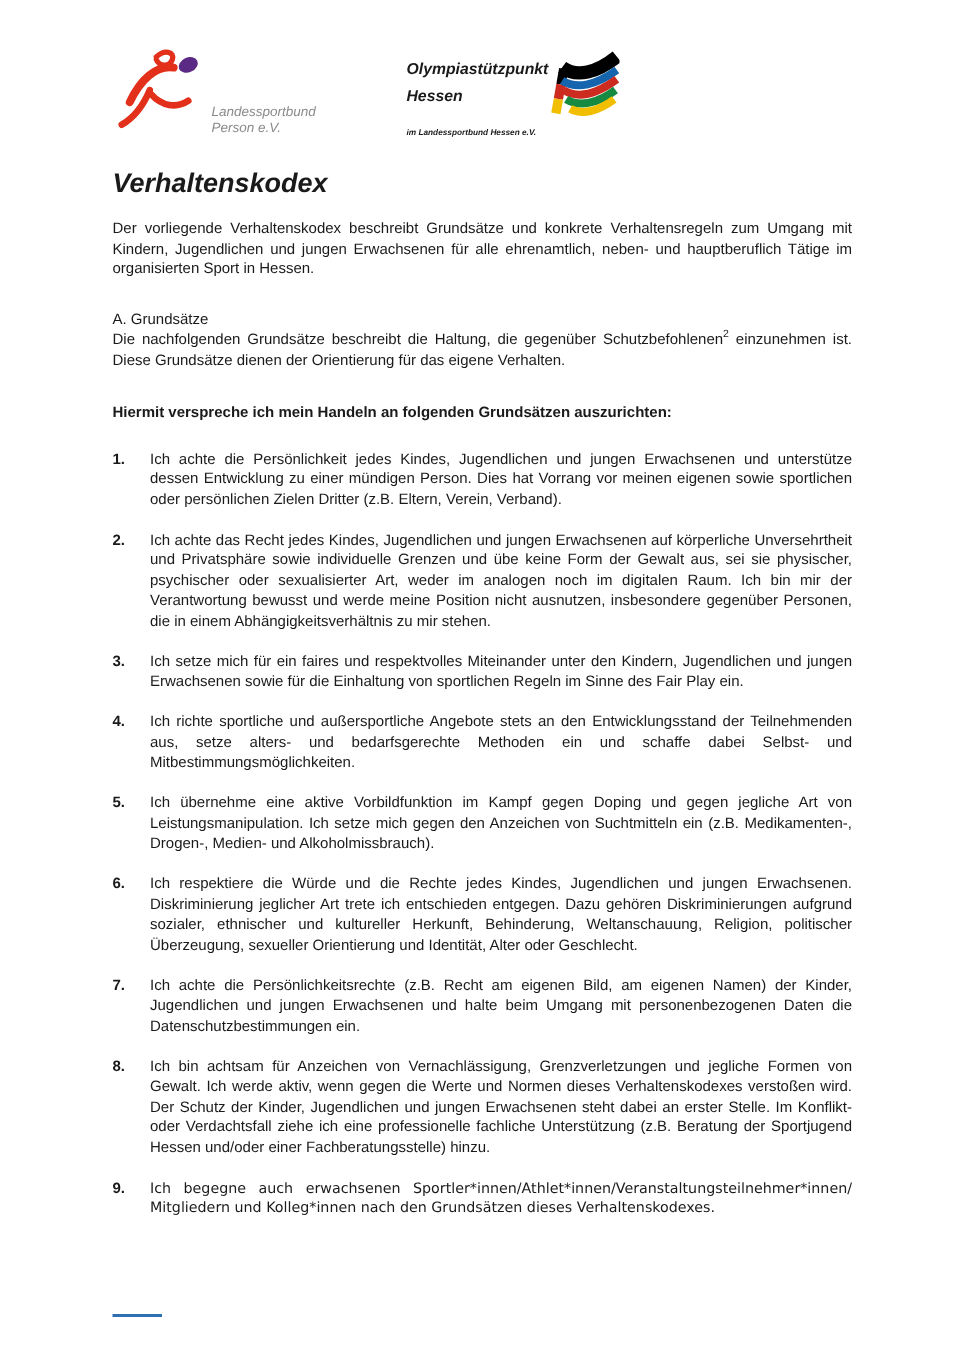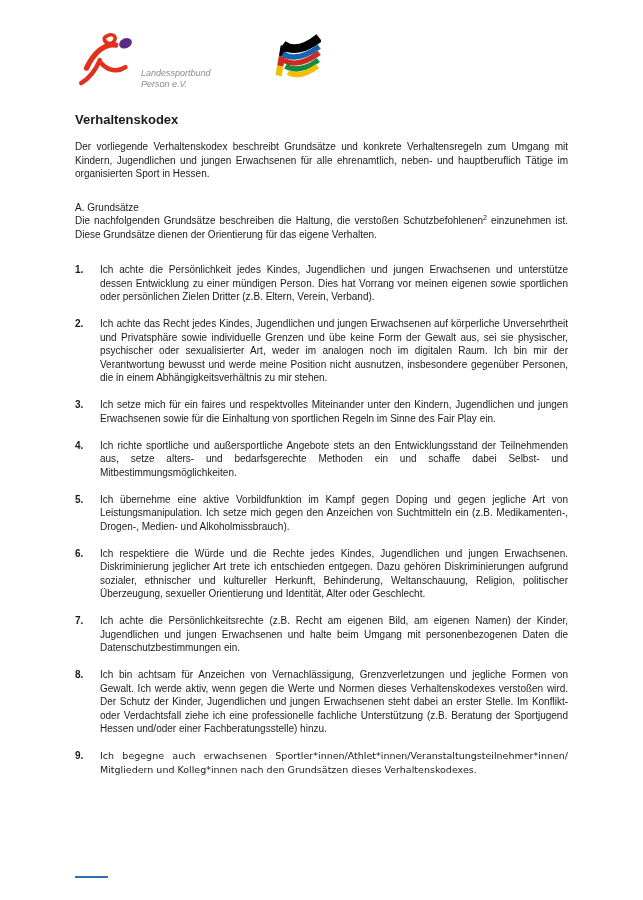--- a/index.html
+++ b/index.html
@@ -15,21 +15,21 @@
   .osp-text{width:92px;}
   .osp-title{font-weight:bold;font-style:italic;font-size:10.5px;line-height:11.5px;}
   .osp-caption{font-weight:bold;font-style:italic;font-size:5.5px;margin-top:14px;white-space:nowrap;}
   .osp-flag{margin-left:2px;margin-top:-4px;}
   .logo-sj{left:405px;top:0;width:112px;text-align:center;}
   .sj-title{font-weight:bold;font-size:12.5px;letter-spacing:.5px;color:#111;line-height:12px;}
   .sj-box{margin:2px auto 0;width:96px;background:#1b7c82;color:#f0a23c;font-weight:bold;font-size:6.5px;letter-spacing:4px;padding:1.5px 0 1px 4px;}
   .sj-caption{font-size:5px;color:#23424a;margin-top:1px;letter-spacing:.2px;}
 
   
-  .title{font-size:13px;font-weight:bold;margin:14px 0 13px 0;}
+  .title{font-size:18px;font-weight:bold;margin:14px 0 13px 0;font-style:italic;}
   p{margin:0;}
   .body-text{font-size:10px;line-height:13.5px;text-align:justify;}
   .intro{margin-bottom:20px;}
   .h2{font-weight:normal;font-size:10px;line-height:13.5px;margin-top:13px;}
   .section-a{margin-bottom:22px;}
   sup{font-size:7px;line-height:0;}
   .promise{font-weight:bold;margin-bottom:17px;}
   .items{}
   .item{display:flex;margin-bottom:13.5px;}
   .item .num{width:25px;flex:0 0 25px;font-weight:bold;font-size:10px;line-height:13.5px;}
@@ -56,20 +56,27 @@
           <ellipse cx="57" cy="14" rx="7.5" ry="5.5" fill="#5b2a84" transform="rotate(-25 57 14)"></ellipse>
         </svg>
       </span>
       <span class="lsb-text">
         <span>Landessportbund</span><br>
         <span>Person e.V.</span>
       </span>
     </div>
 
     <div class="logo logo-osp">
+      <span class="osp-text">
+        <span class="osp-title">
+          <span>Olympiastützpunkt</span><br>
+          <span>Hessen</span>
+        </span>
+        <div class="osp-caption">im Landessportbund Hessen e.V.</div>
+      </span>
       <span class="osp-flag">
         <svg width="48" height="56" viewBox="0 0 54 58">
           <g transform="rotate(10 10 34)">
             <rect x="5" y="13" width="7" height="12" fill="#000000"></rect>
             <rect x="5" y="25" width="7" height="11" fill="#cd2b20"></rect>
             <rect x="5" y="36" width="7" height="11" fill="#f1bf00"></rect>
           </g>
           <g fill="none">
             <path d="M11 12 C 22 20 37 16 52 4" stroke="#000000" stroke-width="10"></path>
             <path d="M11 22 C 22 29 37 25 52 14" stroke="#1565ae" stroke-width="6"></path>
@@ -84,23 +91,24 @@
   </div>
 
   <main>
 
     <div class="title">Verhaltenskodex</div>
 
     <p class="body-text intro">Der vorliegende Verhaltenskodex beschreibt Grundsätze und konkrete Verhaltensregeln zum Umgang mit Kindern, Jugendlichen und jungen Erwachsenen für alle ehrenamtlich, neben- und hauptberuflich Tätige im organisierten Sport in Hessen.</p>
 
     <div class="section-a">
       <div class="h2">A. Grundsätze</div>
-      <p class="body-text"><span>Die nachfolgenden Grundsätze beschreiben die Haltung, die verstoßen Schutzbefohlenen</span><sup>2</sup><span> einzunehmen ist. Diese Grundsätze dienen der Orientierung für das eigene Verhalten.</span></p>
+      <p class="body-text"><span>Die nachfolgenden Grundsätze beschreibt die Haltung, die gegenüber Schutzbefohlenen</span><sup>2</sup><span> einzunehmen ist. Diese Grundsätze dienen der Orientierung für das eigene Verhalten.</span></p>
     </div>
 
+    <p class="body-text promise">Hiermit verspreche ich mein Handeln an folgenden Grundsätzen auszurichten:</p>
 
     <div class="items">
       <div class="item">
         <span class="num">1.</span>
         <span class="txt">Ich achte die Persönlichkeit jedes Kindes, Jugendlichen und jungen Erwachsenen und unterstütze dessen Entwicklung zu einer mündigen Person. Dies hat Vorrang vor meinen eigenen sowie sportlichen oder persönlichen Zielen Dritter (z.B. Eltern, Verein, Verband).</span>
       </div>
       <div class="item">
         <span class="num">2.</span>
         <span class="txt">Ich achte das Recht jedes Kindes, Jugendlichen und jungen Erwachsenen auf körperliche Unversehrtheit und Privatsphäre sowie individuelle Grenzen und übe keine Form der Gewalt aus, sei sie physischer, psychischer oder sexualisierter Art, weder im analogen noch im digitalen Raum. Ich bin mir der Verantwortung bewusst und werde meine Position nicht ausnutzen, insbesondere gegenüber Personen, die in einem Abhängigkeitsverhältnis zu mir stehen.</span>
       </div>

